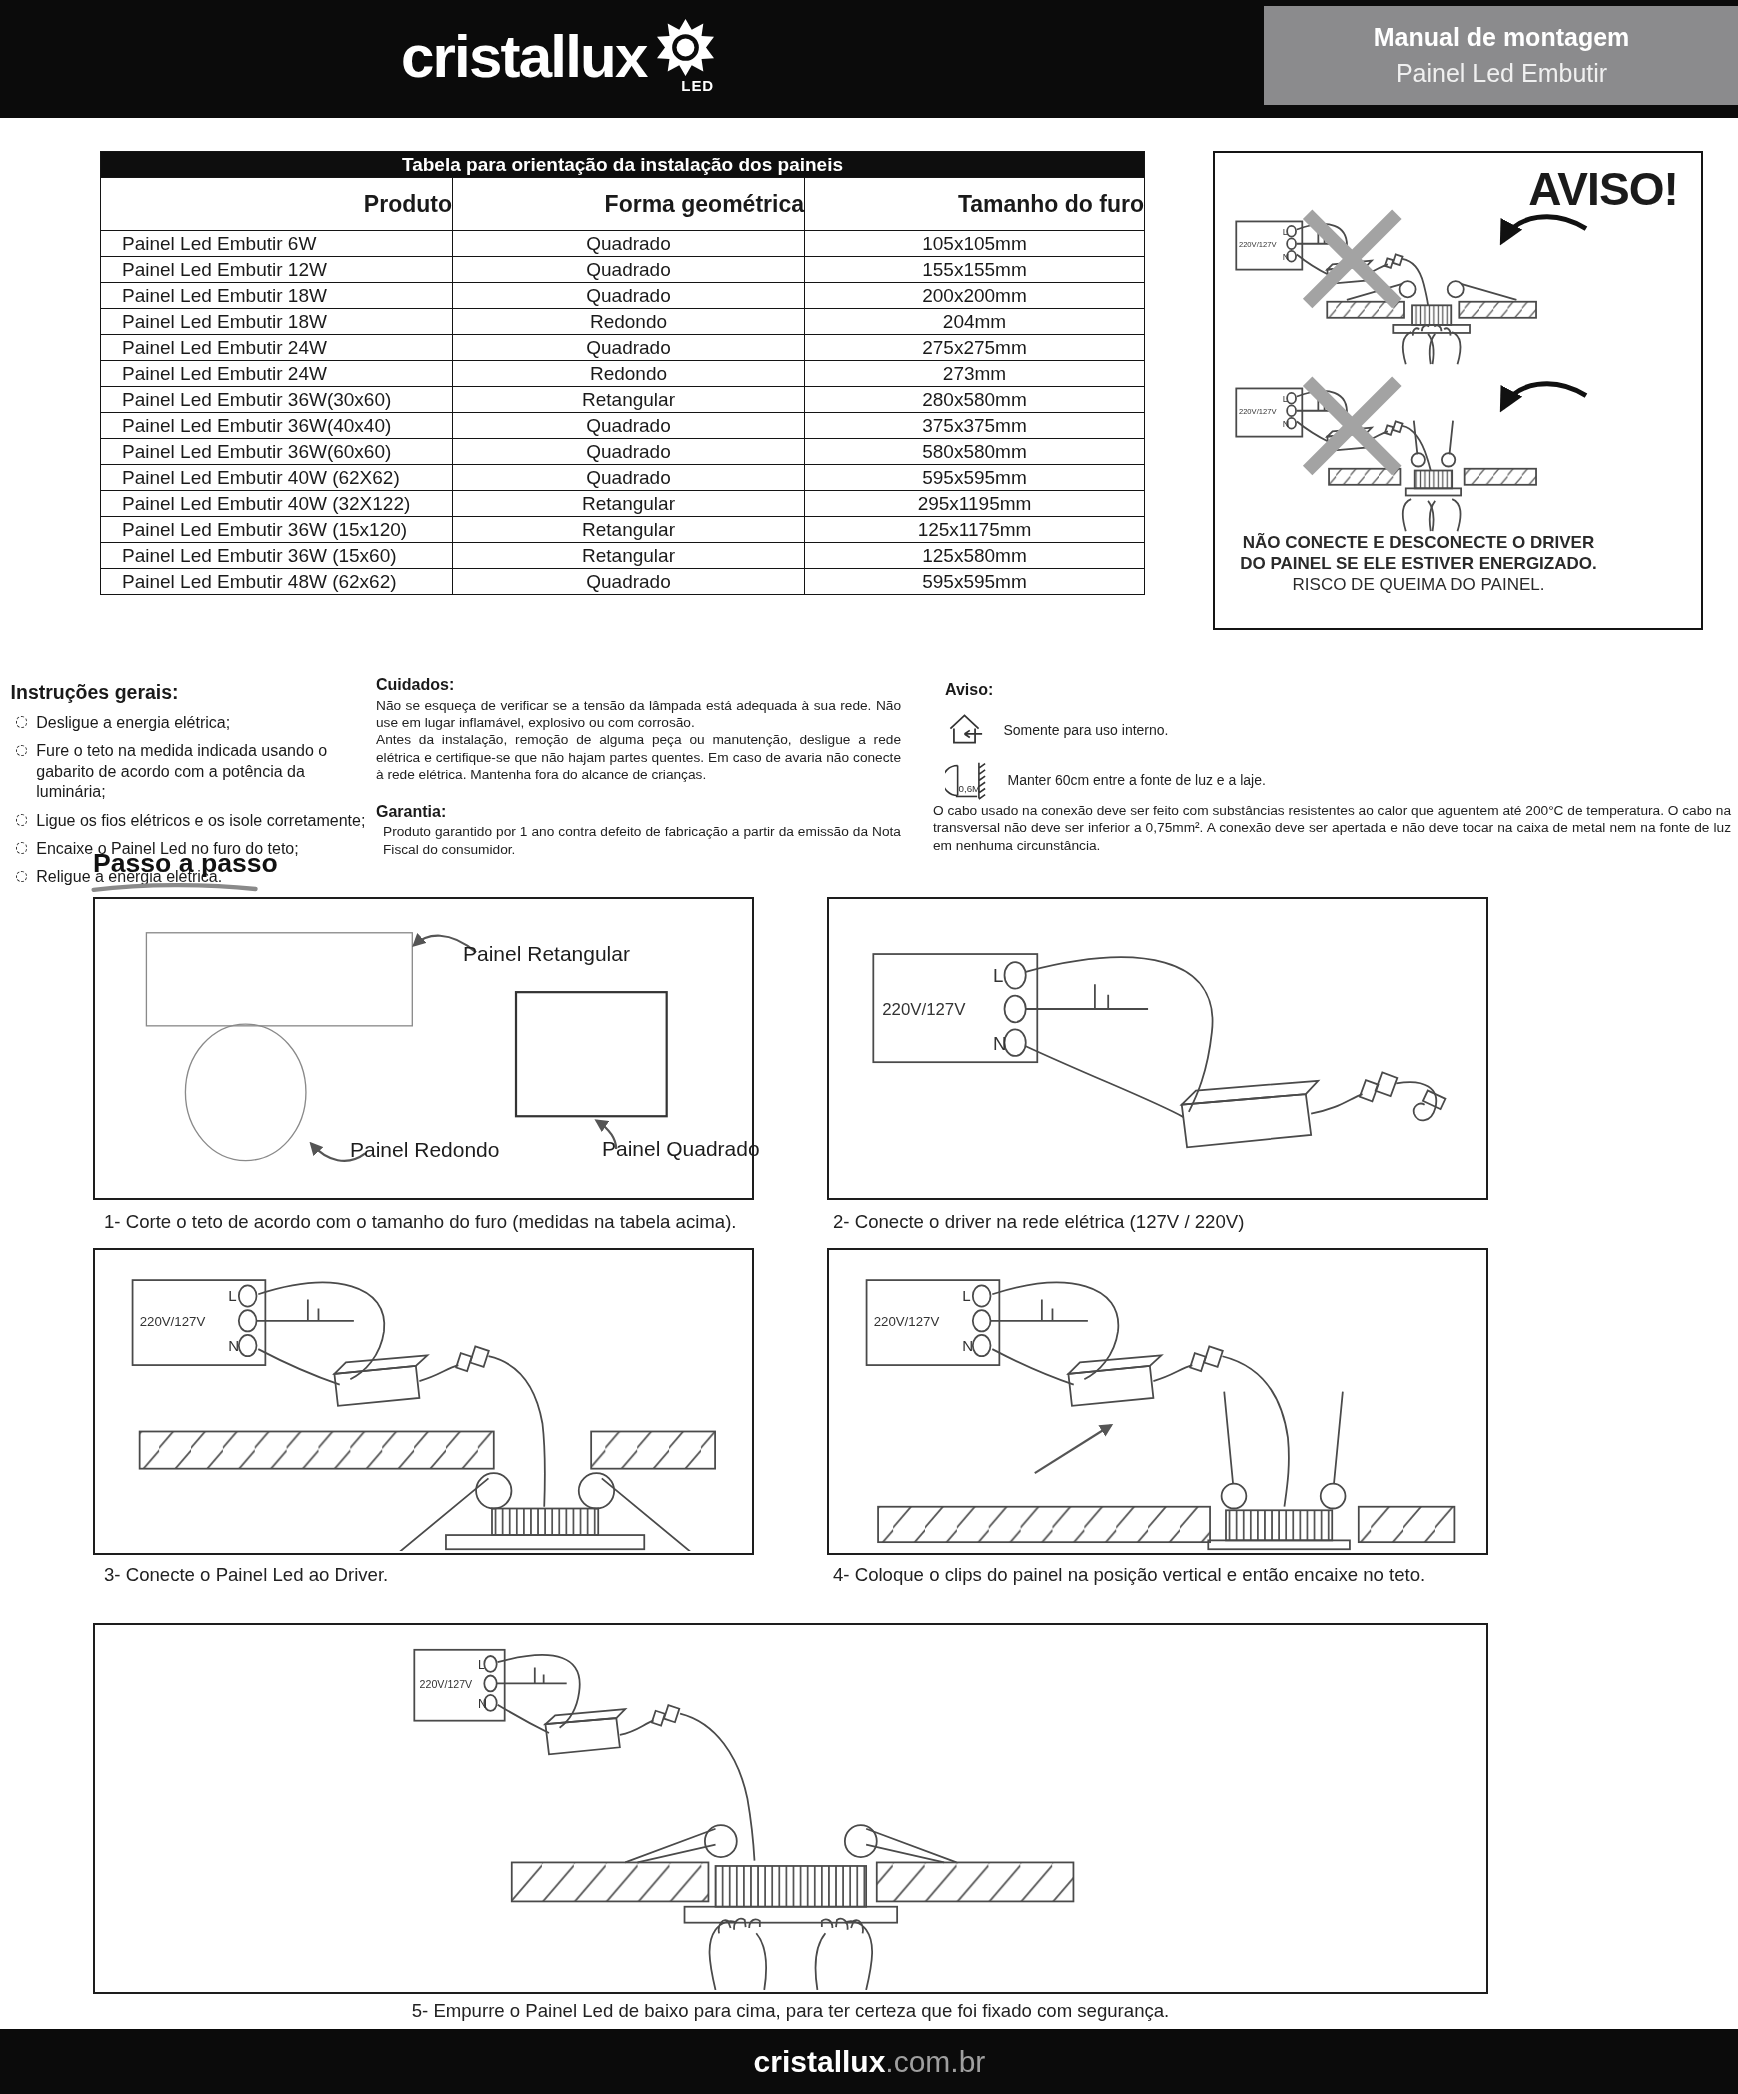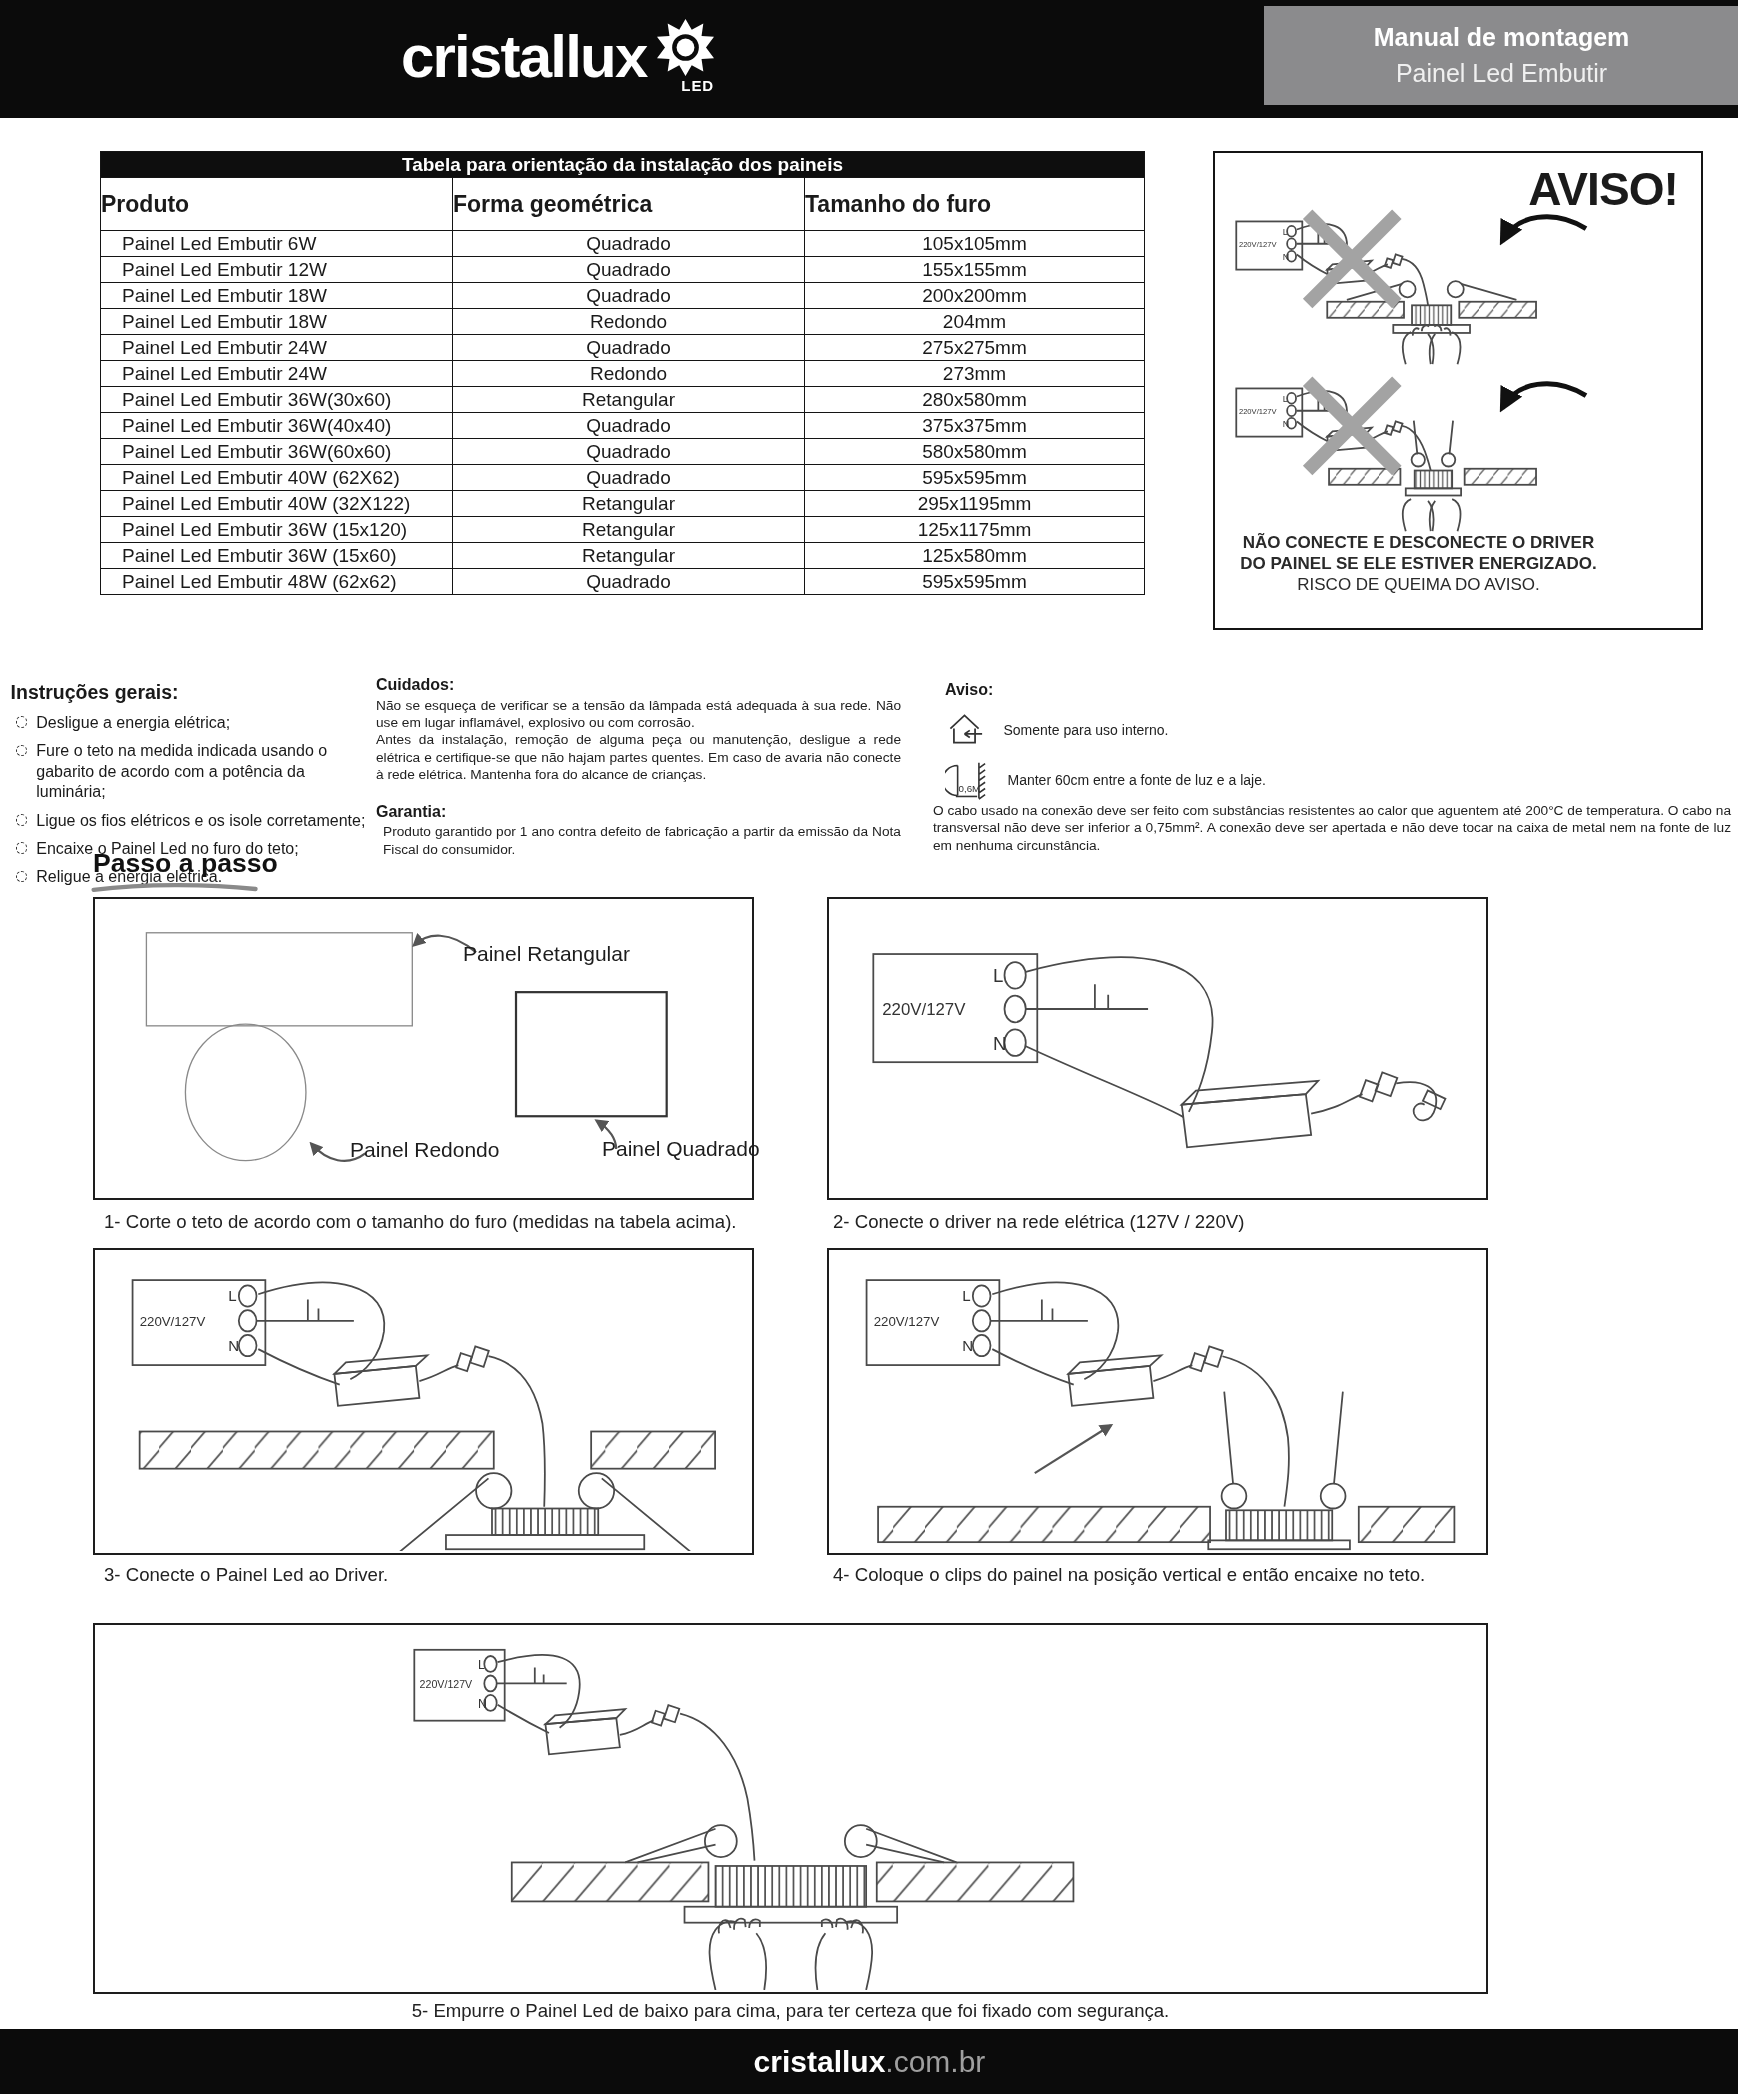--- a/index.html
+++ b/index.html
@@ -15,21 +15,21 @@
   .logo-led { color:#fff; font-size:15px; font-weight:bold; letter-spacing:0.9px; margin-top:0.9px; }
   .manual-box { position:absolute; right:0; top:6.2px; width:475px; height:99px; background:#8b8b8d;
                 display:flex; flex-direction:column; justify-content:center; align-items:center; }
   .manual-title { color:#ffffff; font-size:25px; font-weight:bold; }
   .manual-sub { color:#f0f0f0; font-size:25px; margin-top:7px; }
 
   
   .install-table { position:absolute; left:100px; top:151px; width:1044px; border-collapse:collapse; table-layout:fixed; background:#fff; }
   .install-table td, .install-table th { border:1.8px solid #141414; }
   .tbl-title { background:#0e0e0e; color:#fff; font-weight:bold; font-size:24px; text-align:center; height:59px; }
-  .install-table th { font-size:23px; font-weight:bold; height:53px; text-align:left; }
+  .install-table th { font-size:23px; font-weight:bold; height:53px; text-align:right; }
   .install-table td { font-size:19px; height:26px; text-align:center; padding:0 3.5px; }
   .install-table td.c1 { text-align:left; padding-left:21px; }
 
   
   .aviso-box { position:absolute; left:1213px; top:151px; width:490px; height:479px; border:2.7px solid #141414; background:#fff; }
   .aviso-title { position:absolute; right:23px; top:8.9px; font-size:46px; font-weight:800; color:#1b1b1b; letter-spacing:-0.9px; }
   .aviso-warning { position:absolute; left:14px; top:379px; width:379px; text-align:center; }
   .aviso-warning .wb { font-size:17px; font-weight:bold; line-height:21px; color:#2a2a2a; }
   .aviso-warning .wr { font-size:17px; color:#2a2a2a; margin-top:0.9px; }
 
@@ -270,21 +270,21 @@
           <path d="M 96,14 L 196,114 M 196,14 L 96,114"></path>
         </g>
       <path d="M 408,30 C 372,8 330,14 314,44" stroke="#111" stroke-width="5.5" fill="none" marker-end="url(#ahv2)"></path>
       <text x="68" y="37" font-size="10" fill="#333">L</text>
       <text x="68" y="65" font-size="10" fill="#333">N</text>
       <text x="19" y="51" font-size="8.5" fill="#333">220V/127V</text>
     </svg>
 
     <div class="aviso-warning">
       <div class="wb">NÃO CONECTE E DESCONECTE O DRIVER DO PAINEL SE ELE ESTIVER ENERGIZADO.</div>
-      <div class="wr">RISCO DE QUEIMA DO AVISO.</div>
+      <div class="wr">RISCO DE QUEIMA DO PAINEL.</div>
     </div>
   </div>
 
   <div class="instr-col">
     <div class="instr-title">Instruções gerais:</div>
     <div class="instr-item">
         <span class="bullet"></span>
         <span>Desligue a energia elétrica;</span>
       </div>
     <div class="instr-item">

